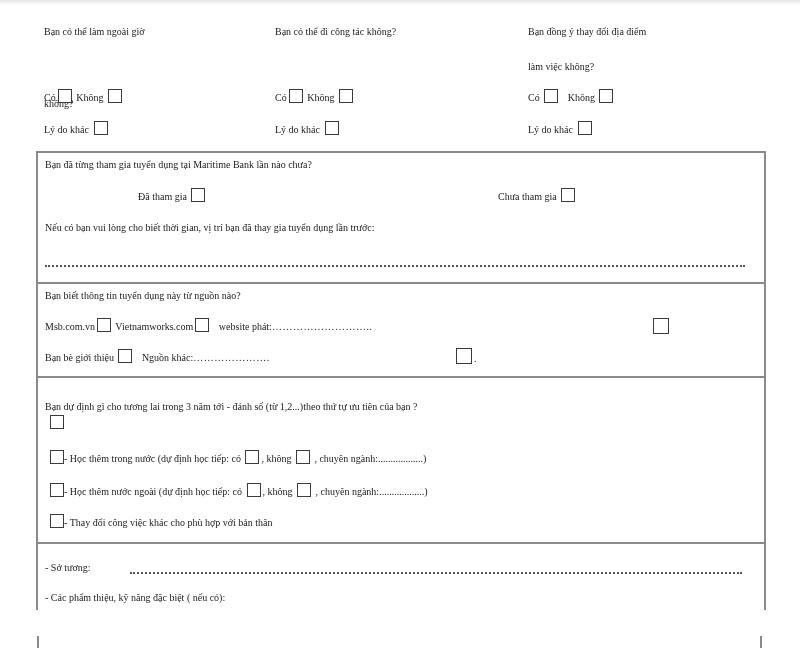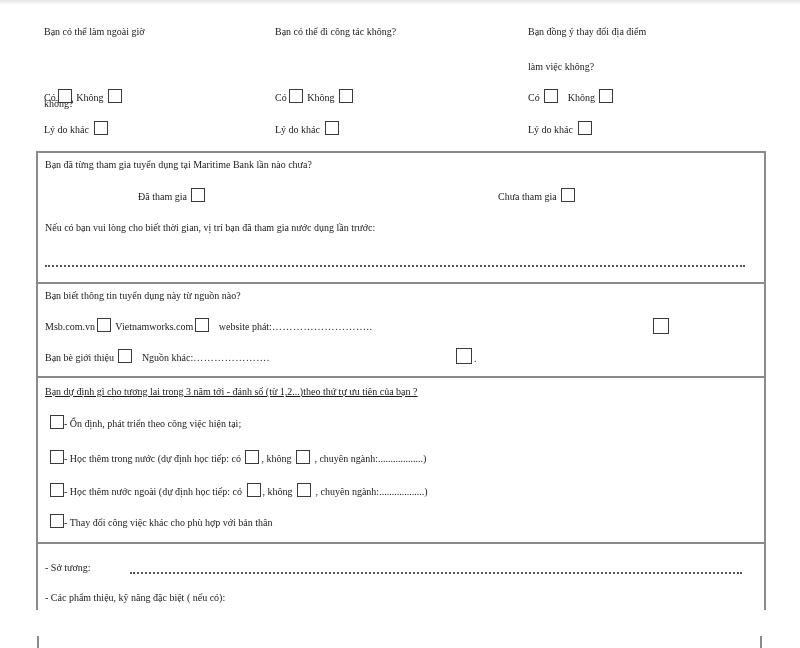--- a/index.html
+++ b/index.html
@@ -82,21 +82,21 @@
 <div class="frame-line vline" style="left:760px; top:636px; height:12px;"></div>
 
 <div>
   <div class="txt" style="left:45px; top:155px;">Bạn đã từng tham gia tuyển dụng tại Maritime Bank lần nào chưa?</div>
   <div class="txt" style="left:138px; top:187px;">
     <span>Đã tham gia</span> <span class="cb"></span>
   </div>
   <div class="txt" style="left:498px; top:187px;">
     <span>Chưa tham gia</span> <span class="cb"></span>
   </div>
-  <div class="txt" style="left:45px; top:218px;">Nếu có bạn vui lòng cho biết thời gian, vị trí bạn đã tham gia nước dụng lần trước:</div>
+  <div class="txt" style="left:45px; top:218px;">Nếu có bạn vui lòng cho biết thời gian, vị trí bạn đã thay gia tuyển dụng lần trước:</div>
   <div class="dotted-line" style="left:45px; top:265px; width:700px;"></div>
 </div>
 
 <div>
   <div class="txt" style="left:45px; top:286px;">Bạn biết thông tin tuyển dụng này từ nguồn nào?</div>
   <div class="txt" style="left:45px; top:317px;">
     <span>Msb.com.vn</span><span class="cb"></span>
     <span>Vietnamworks.com</span><span class="cb"></span>
     &nbsp;&nbsp;<span>website phát:</span><span class="dots">………………………..</span>
   </div>
@@ -104,24 +104,24 @@
   <div class="txt" style="left:45px; top:348px;">
     <span>Bạn bè giới thiệu</span> <span class="cb"></span>
     &nbsp;&nbsp;<span>Nguồn khác:</span><span class="dots">………………….</span>
   </div>
   <div class="txt" style="left:454px; top:348px;">
     <span class="cb" style="width:16px; height:16px;"></span><span>.</span>
   </div>
 </div>
 
 <div>
-  <div class="txt" style="left:45px; top:382px;text-decoration:underline;">Bạn dự định gì cho tương lai trong 3 năm tới - đánh số (từ 1,2...)theo thứ tự ưu tiên của bạn ?</div>
+  <div class="txt" style="left:45px; top:397px;">Bạn dự định gì cho tương lai trong 3 năm tới - đánh số (từ 1,2...)theo thứ tự ưu tiên của bạn ?</div>
 
   <div class="txt" style="left:50px; top:414px;">
-    <span class="cb" style="margin:0;"></span><span>- Ổn định, phát triển theo công việc hiện tại;</span>
+    <span class="cb" style="margin:0;"></span>
   </div>
 
   <div class="txt" style="left:50px; top:449px;">
     <span class="cb" style="margin:0;"></span><span>- Học thêm trong nước  (dự định học tiếp:  có</span>
     <span class="cb"></span><span>, không</span> <span class="cb"></span> <span>, chuyên ngành:..................)</span>
   </div>
 
   <div class="txt" style="left:50px; top:482px;">
     <span class="cb" style="margin:0;"></span><span>- Học thêm nước ngoài  (dự định học tiếp: có</span>
     <span class="cb"></span><span>, không</span> <span class="cb"></span> <span>, chuyên ngành:..................)</span>

